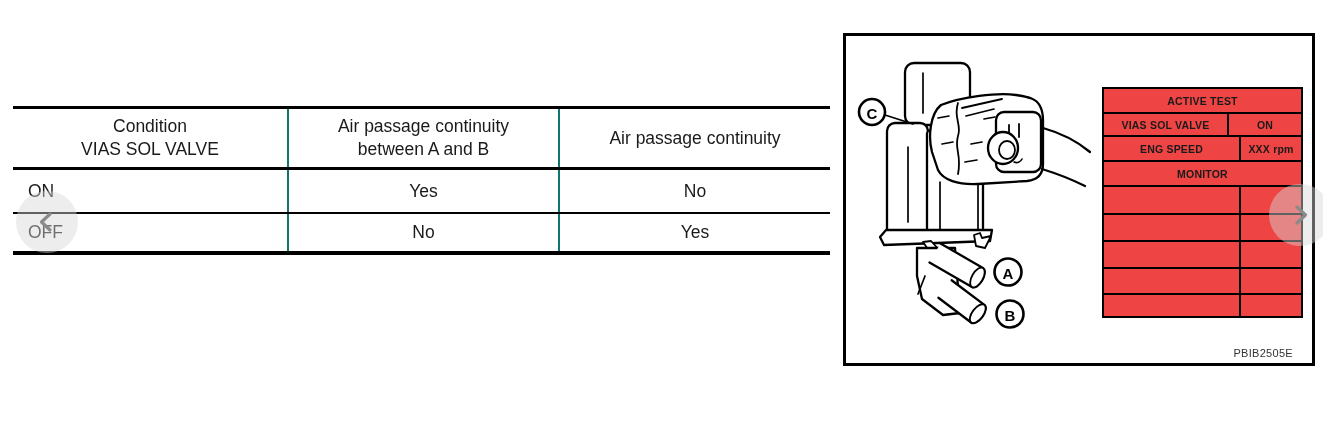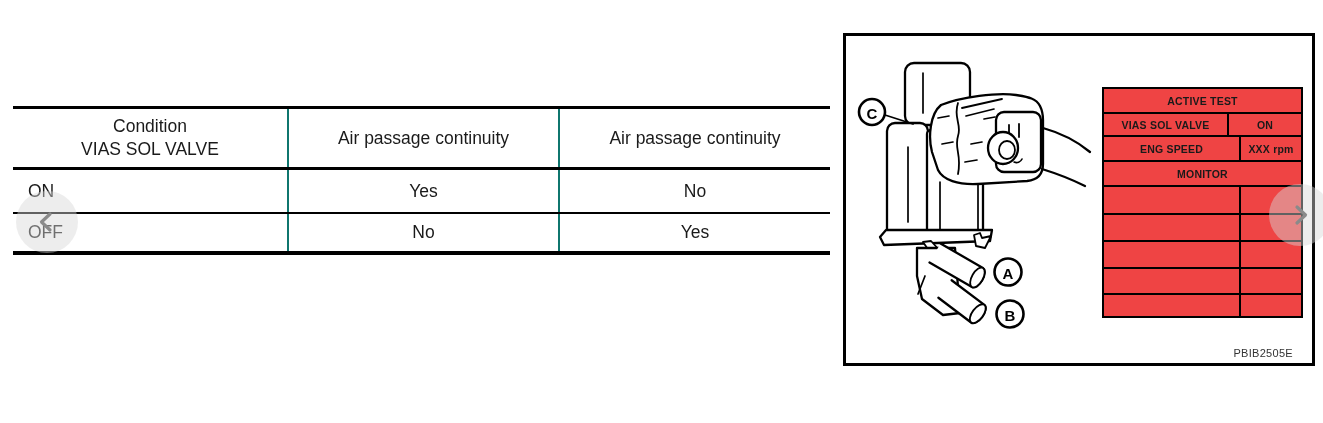--- a/index.html
+++ b/index.html
@@ -71,20 +71,21 @@
 <div class="stage">
 
   <div class="cond-table">
     <div class="cond-row cond-head">
       <div class="cell">
         <span>Condition</span>
         <span>VIAS SOL VALVE</span>
       </div>
       <div class="cell">
         <span>Air passage continuity</span>
+        <span>between A and B</span>
       </div>
       <div class="cell">
         <span>Air passage continuity</span>
       </div>
     </div>
     <div class="cond-row cond-data">
       <div class="cell cond">ON</div>
       <div class="cell">Yes</div>
       <div class="cell">No</div>
     </div>

